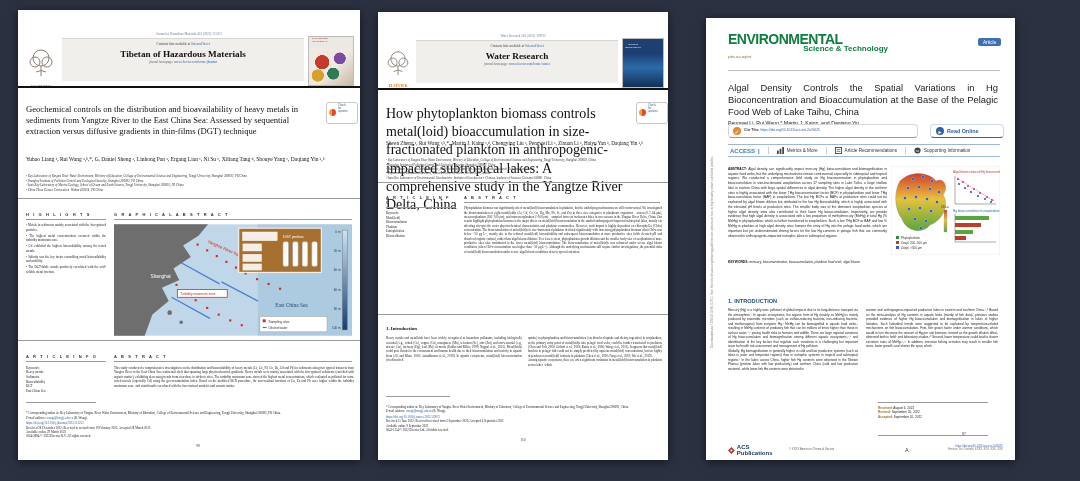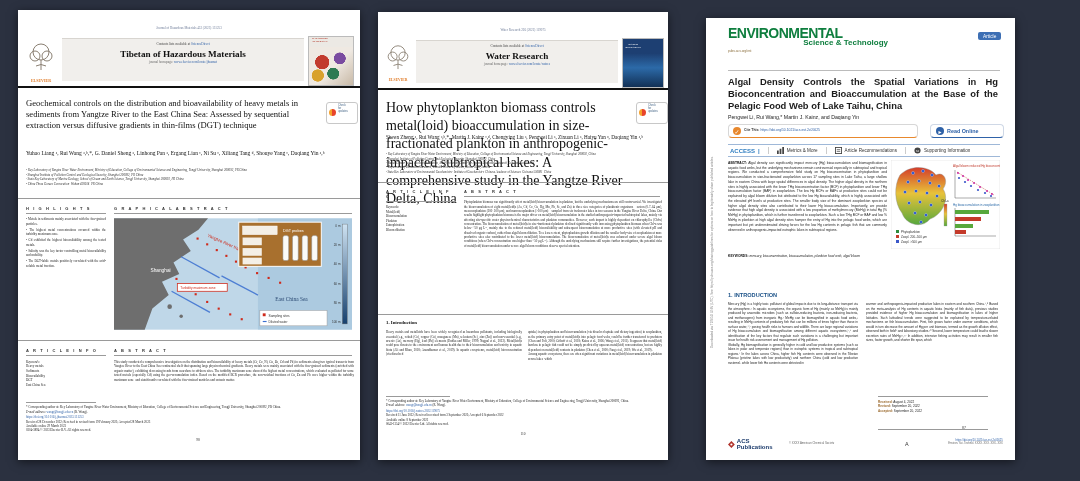--- a/index.html
+++ b/index.html
@@ -1,18 +1,18 @@
 <!DOCTYPE html>
 <html><head>
 <meta charset="utf-8">
 <style>
   html,body{margin:0;padding:0;}
   body{width:1080px;height:481px;background:#2b3140;position:relative;overflow:hidden;
        font-family:"Liberation Serif",serif;}
-  .abs{position:absolute;}
+  .abs{position:absolute;margin-top:6px;}
   .page{position:absolute;background:#ffffff;box-shadow:0 2px 9px rgba(0,0,0,.55);}
   .ser{font-family:"Liberation Serif",serif;}
   .san{font-family:"Liberation Sans",sans-serif;}
   .j{text-align:justify;}
   .c{text-align:center;}
   .blue{color:#2d5fa6;}
   .sh{transform:scale(.5);transform-origin:0 0;width:200%;}
   .rule{position:absolute;background:#9a9a9a;height:0.6px;}
   .blackbar{position:absolute;background:#111;height:2.4px;}
   .headbox{position:absolute;background:#f1efec;border-top:1px solid #d8d5d0;}
@@ -340,21 +340,21 @@
   <div class="abs" style="left:22px;top:8px;width:160px;">
     <div class="san" style="font-size:14px;font-weight:bold;color:#0e7e3e;letter-spacing:-0.5px;line-height:1;">ENVIRONMENTAL</div>
     <div class="san" style="font-size:8px;font-weight:bold;color:#0e7e3e;margin-top:-2px;margin-left:10px;text-align:right;">Science &amp; Technology</div>
     <div class="sh san" style="font-size:6.4px;color:#8a6d3b;margin-top:2px;"><span>pubs.acs.org/est</span></div>
   </div>
 
   <div class="abs san" style="left:272px;top:14px;background:#3d6fb4;color:#fff;font-size:4.8px;padding:1.5px 5px;border-radius:2px;">Article</div>
 
   <div class="rule" style="left:22px;top:52px;width:272px;background:#bbb;"></div>
 
-  <div class="abs san j" style="left:22px;top:58px;width:270px;font-size:9.4px;font-weight:bold;line-height:1.25;color:#1c1c1c;">Algal Density Controls the Spatial Variations in Hg Bioconcentration and Bioaccumulation at the Base of the Pelagic Food Web of Lake Taihu, China</div>
+  <div class="abs san j" style="left:22px;top:58px;width:270px;font-size:9.4px;font-weight:normal;line-height:1.25;color:#1c1c1c;">Algal Density Controls the Spatial Variations in Hg Bioconcentration and Bioaccumulation at the Base of the Pelagic Food Web of Lake Taihu, China</div>
 
   <div class="abs" style="left:22px;top:96px;width:270px;">
     <div class="sh san" style="font-size:10.4px;color:#222;">Pengwei Li, Rui Wang,* Martin J. Kainz, and Daqiang Yin</div>
   </div>
 
   <div class="citebar" style="left:22px;top:106px;width:180px;">
     <div class="cicon" style="background:#e8882d;">✓</div>
     <div class="sh san" style="font-size:6.8px;color:#333;white-space:nowrap;"><b>Cite This:</b> <span class="blue">https://doi.org/10.1021/acs.est.2c05625</span></div>
   </div>
   <div class="pill" style="left:224px;top:106px;width:62px;">

